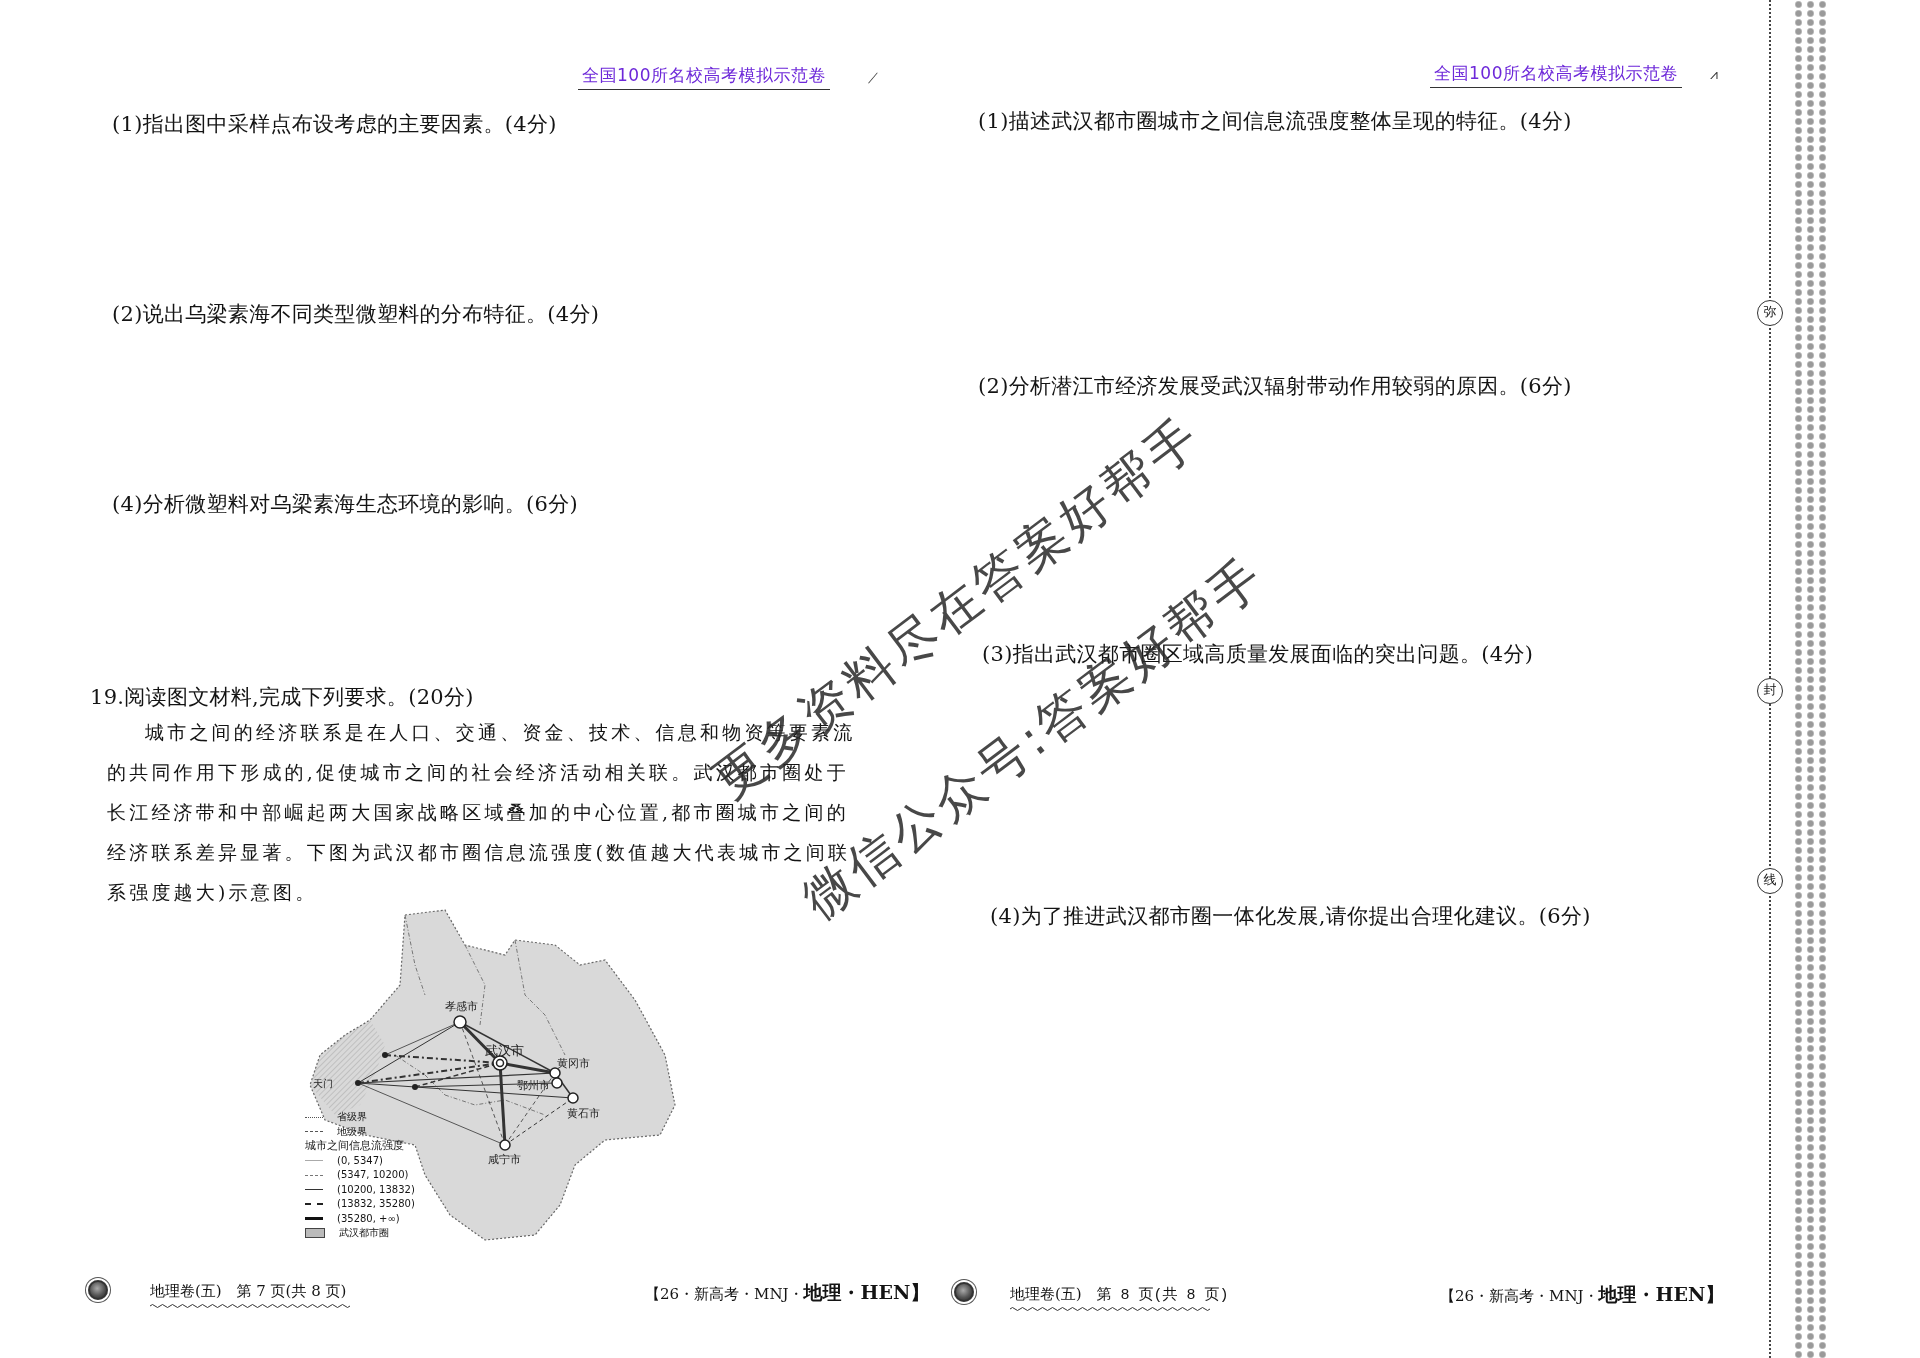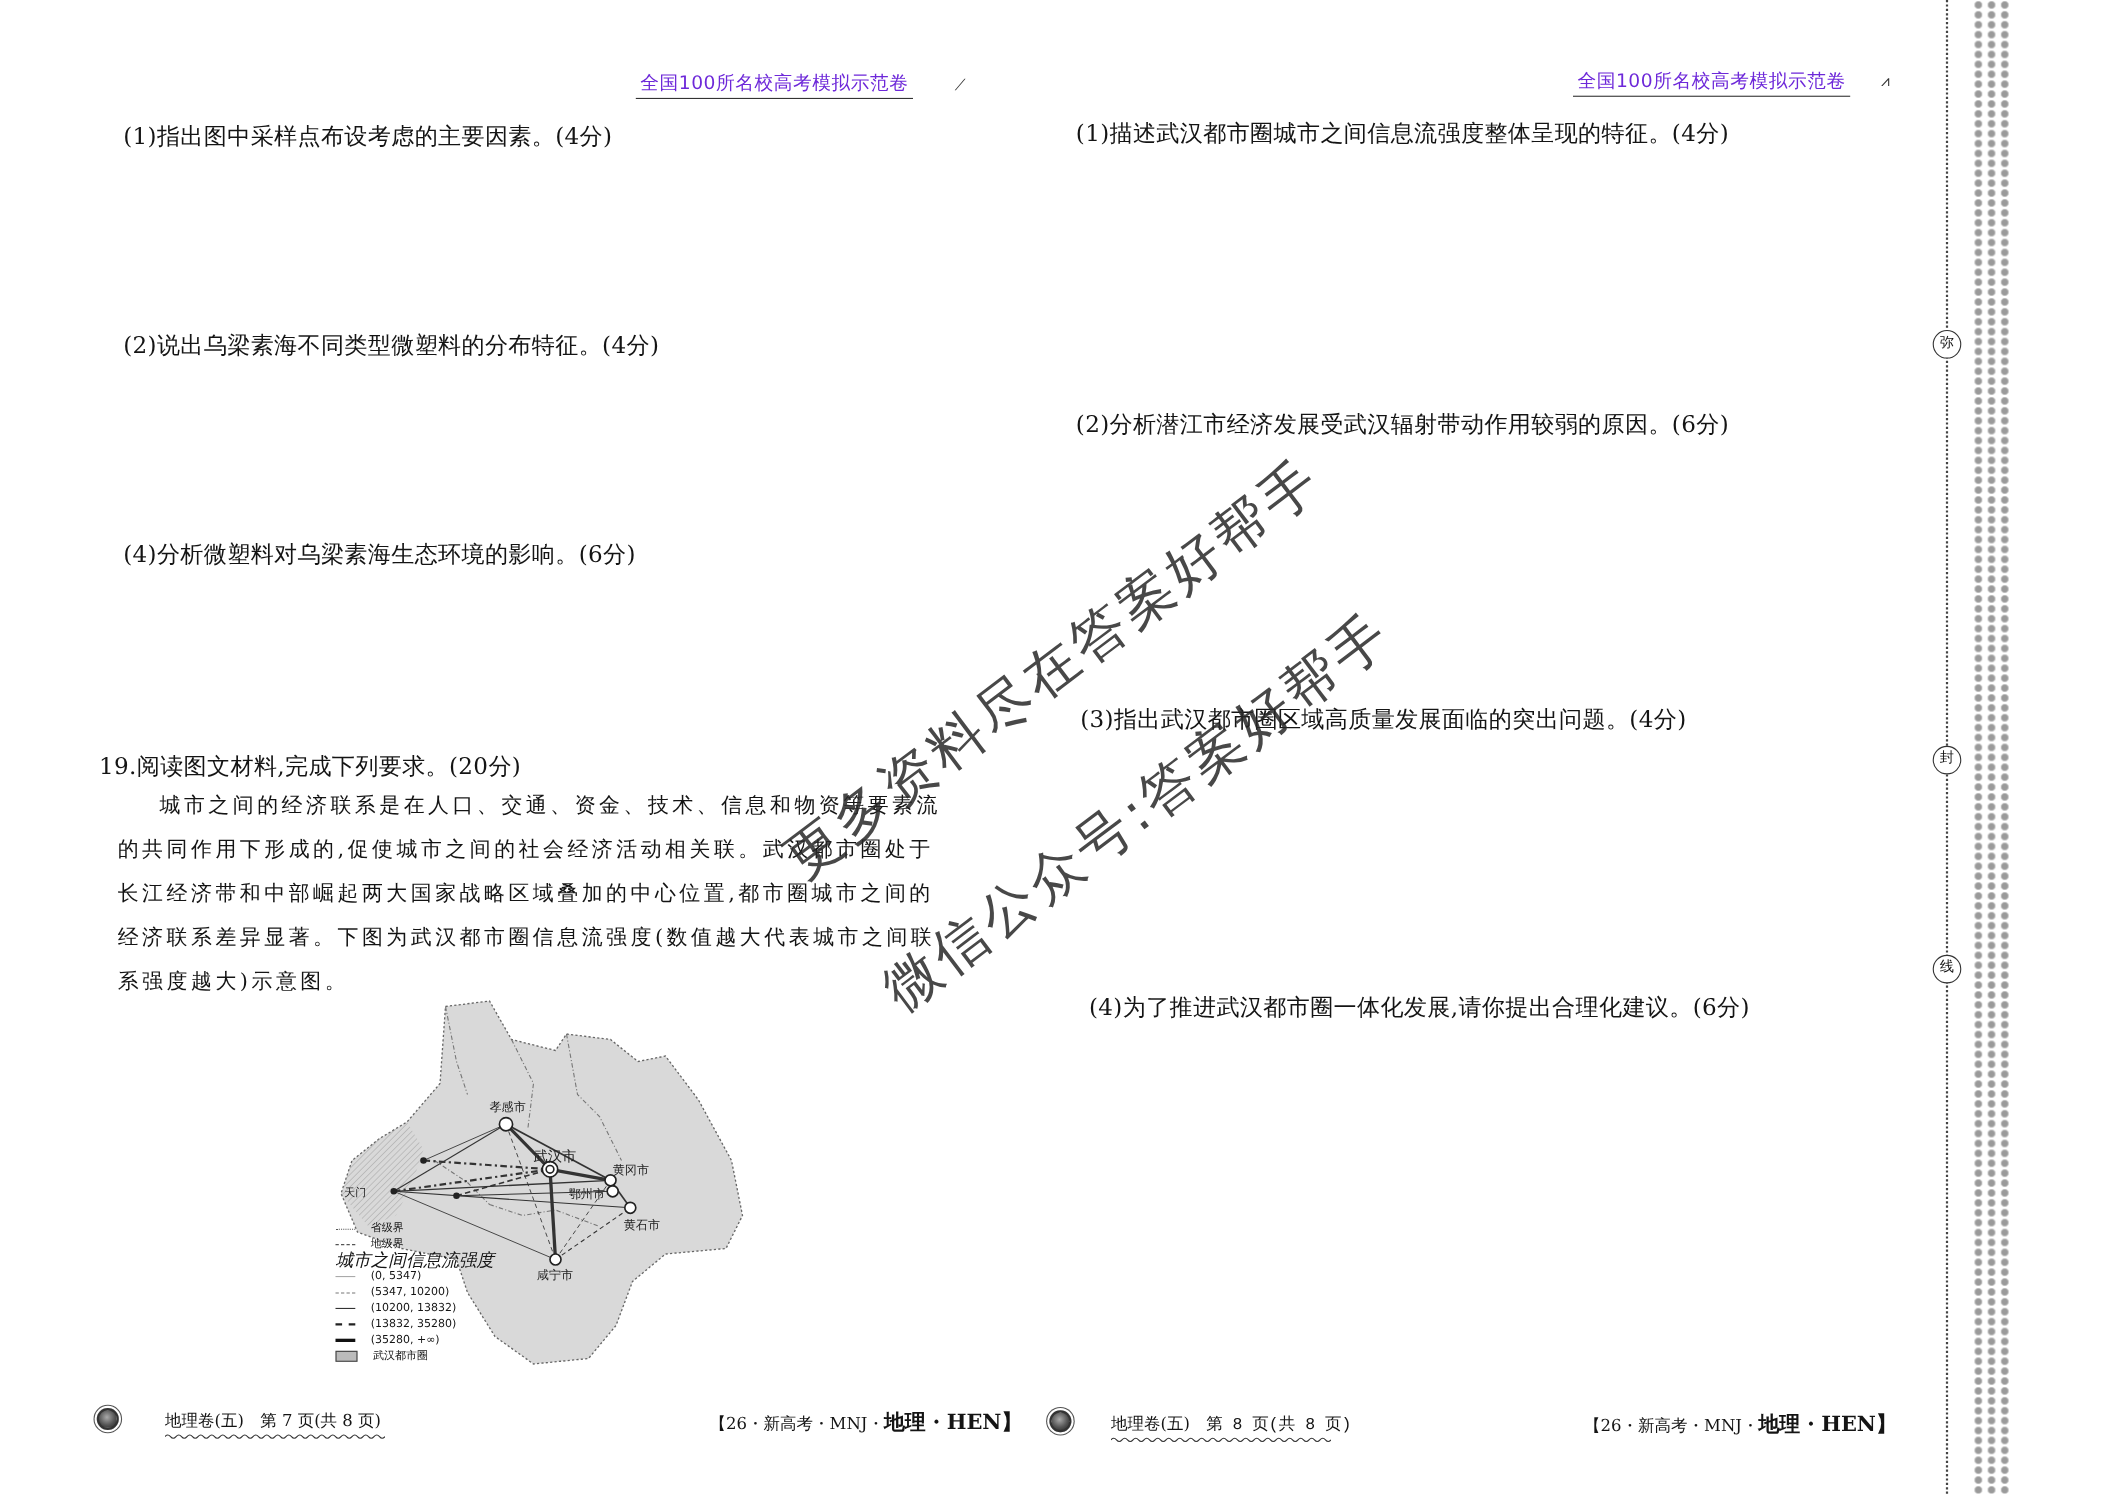--- a/index.html
+++ b/index.html
@@ -122,21 +122,21 @@
     </svg>
     <div class="legend">
       <div class="row">
           <span class="sw" style="border-top:1px dotted #555;"></span>
           <span>省级界</span>
         </div>
       <div class="row">
           <span class="sw" style="border-top:1.5px dashed #555;"></span>
           <span>地级界</span>
         </div>
-      <div class="row" style="font-size:16px;font-style:italic;">
+      <div class="row" style="font-size:11px;">
           <span>城市之间信息流强度</span>
         </div>
       <div class="row">
           <span class="sw" style="border-top:0.5px solid #aaa;"></span>
           <span>(0, 5347)</span>
         </div>
       <div class="row">
           <span class="sw" style="border-top:0.8px dashed #777;"></span>
           <span>(5347, 10200)</span>
         </div>

